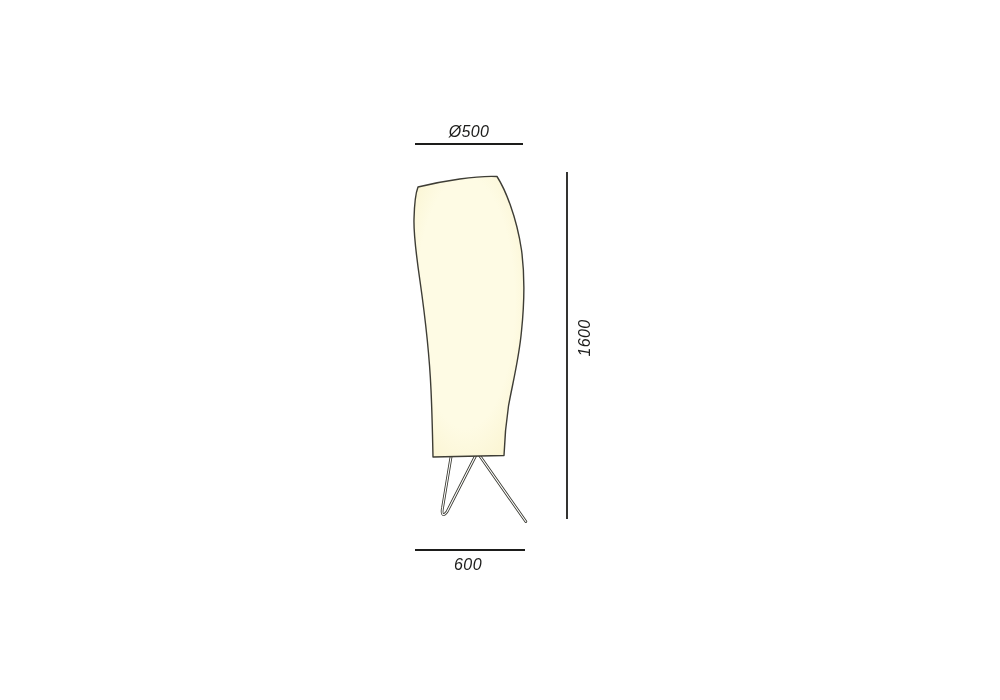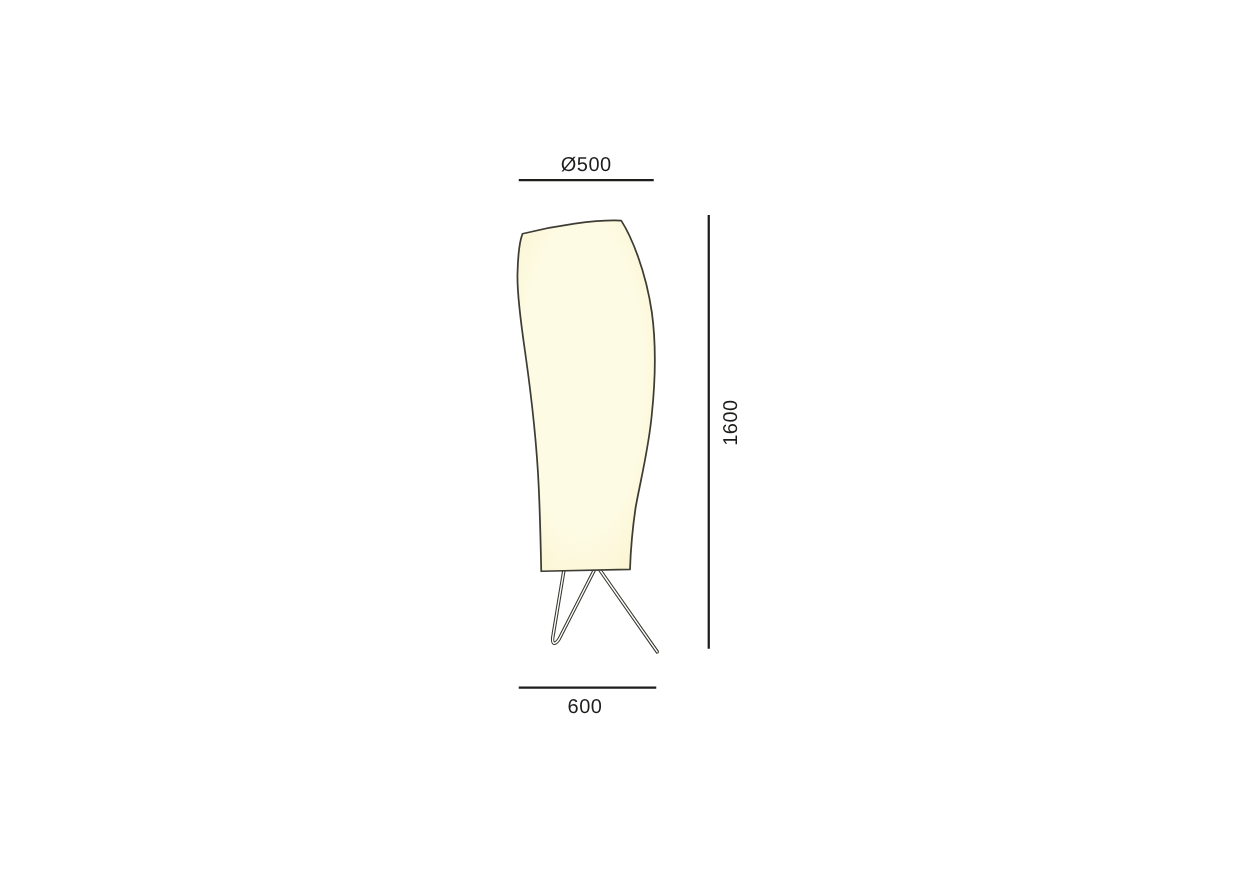--- a/index.html
+++ b/index.html
@@ -7,20 +7,21 @@
     padding: 0;
     background: #ffffff;
   }
   .canvas {
     position: relative;
     width: 1000px;
     height: 700px;
     background: #ffffff;
     overflow: hidden;
     font-family: "Liberation Sans", sans-serif;
+    font-style: italic;
   }
   svg {
     position: absolute;
     top: 0;
     left: 0;
   }
   .dim-label {
     font-family: "Liberation Sans", sans-serif;
     font-size: 16px;
     font-weight: 500;

